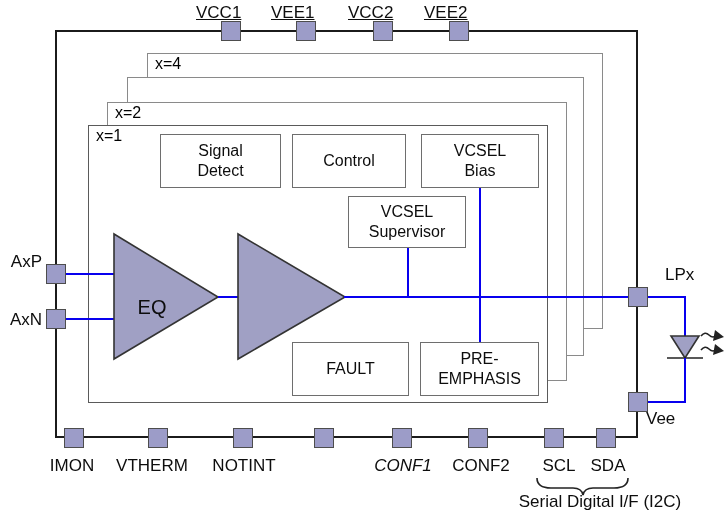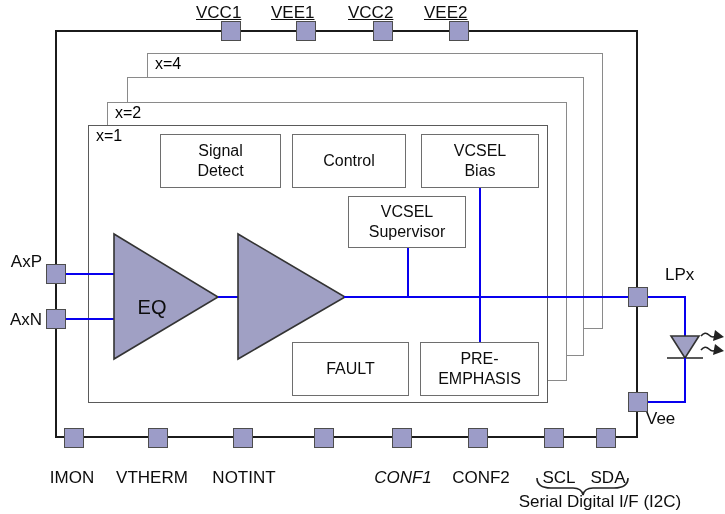--- a/index.html
+++ b/index.html
@@ -18,21 +18,21 @@
     font-size:16px;line-height:1.22;white-space:pre-line;color:#0d0d0d;}
   svg.wires{position:absolute;left:0;top:0;z-index:3;pointer-events:none;}
   .wire{stroke:var(--wire,#0800EE);stroke-width:2;fill:none;}
   .amp{fill:var(--shape-fill,#A0A0C4);stroke:#333;stroke-width:1.6;}
   .inkline{stroke:#222;stroke-width:1.6;fill:none;}
   .pin{position:absolute;width:20px;height:20px;background:var(--pin-fill,#9C9CC8);
     border:1.5px solid #4d4d4d;z-index:4;}
   .lbl{position:absolute;font-size:17px;line-height:19px;color:#0d0d0d;z-index:5;
     white-space:pre-line;}
   .top-lbl{top:3px;width:70px;text-align:left;text-decoration:underline;}
-  .bot-lbl{top:456px;width:90px;text-align:center;margin-top:12px;}
+  .bot-lbl{top:456px;width:90px;text-align:center;}
   .eq-lbl{left:130px;top:298px;width:44px;text-align:center;font-size:20px;z-index:5;}
   .serial-lbl{left:500px;top:492px;width:200px;text-align:center;}
 </style>
 </head>
 <body>
 
 <div id="canvas">
 
   <div class="outer"></div>
 

